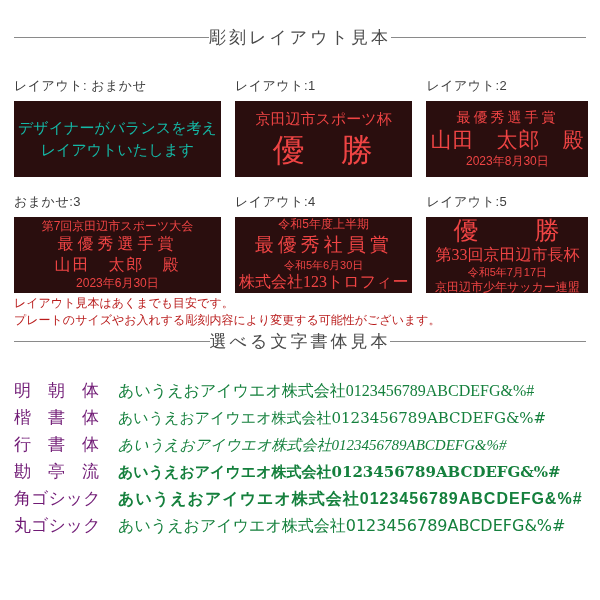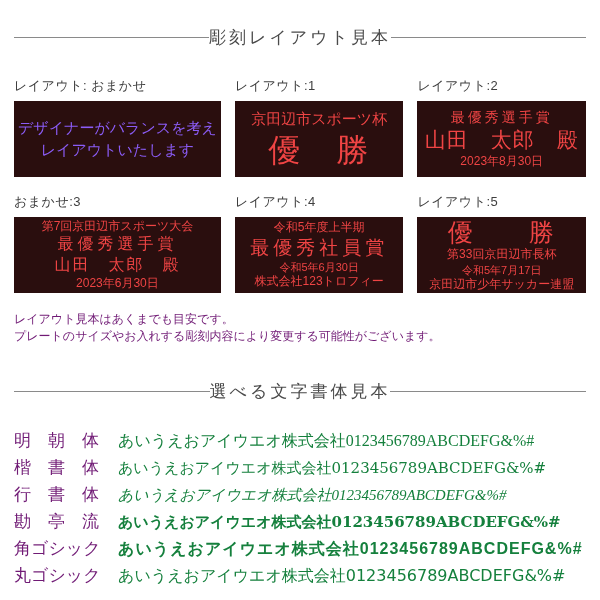--- a/index.html
+++ b/index.html
@@ -30,38 +30,38 @@
   .card-label { font-size:13px; color:#3f3f3f; margin-bottom:6px; letter-spacing:0.5px; }
   .plate {
     height:76px;
     background:#2a0e0e;
     display:flex; flex-direction:column;
     align-items:center; justify-content:center;
     text-align:center;
     padding:2px 4px;
   }
   .ln { color:#ef4444; line-height:1.3; white-space:nowrap; }
-  .ln.yellow { color:#8b5cf6; }
+  .ln.yellow { color:#14b8a6; }
   .l-md    { font-size:15px; line-height:1.5; }
   .l-big   { font-size:32px; letter-spacing:2px; line-height:1.25; }
   .l-sub   { font-size:14px; letter-spacing:3px; }
   .l-name  { font-size:21px; letter-spacing:1px; line-height:1.35; }
   .l-date  { font-size:12px; }
   .l-tiny  { font-size:11px; }
-  .l-s13   { font-size:12px; }
+  .l-s13   { font-size:16px;font-family:Liberation Serif, serif; }
   .l-m17sp { font-size:16px; letter-spacing:4px; line-height:1.3; }
   .l-m17   { font-size:16px; letter-spacing:2px; line-height:1.3; }
   .l-aw19  { font-size:19px; letter-spacing:4px; line-height:1.3; }
   .l-win26 { font-size:25px; letter-spacing:2px; line-height:1.2; }
 
   
-  .note { margin-top:18px; font-size:12px; color:#701a75; line-height:1.45; }
+  .note { margin-top:2px; font-size:12px; color:#b91c1c; line-height:1.45; }
 
   
-  .fonts-title { margin-top:34px; }
+  .fonts-title { }
   .font-table { margin-top:26px; }
   .font-row { display:flex; align-items:baseline; height:27px; }
   .font-name { width:104px; font-size:17px; color:#701a75; white-space:nowrap; flex:none; }
   .font-sample { font-size:16px; color:#15803d; white-space:nowrap; overflow:hidden; }
   .f-mincho { font-family:"Liberation Serif","DejaVu Serif",serif; }
   .f-kaisho { font-family:"DejaVu Serif","Liberation Serif",serif; font-size:15px; }
   .f-gyosho { font-family:"Liberation Serif","DejaVu Serif",serif; font-style:italic; font-size:15px; }
   .f-kantei { font-family:"DejaVu Serif","Liberation Serif",serif; font-weight:bold; font-size:15px; }
   .f-kaku   { font-family:"Liberation Sans","DejaVu Sans",sans-serif; font-weight:600; letter-spacing:1px; }
   .f-maru   { font-family:"DejaVu Sans","Liberation Sans",sans-serif; }

